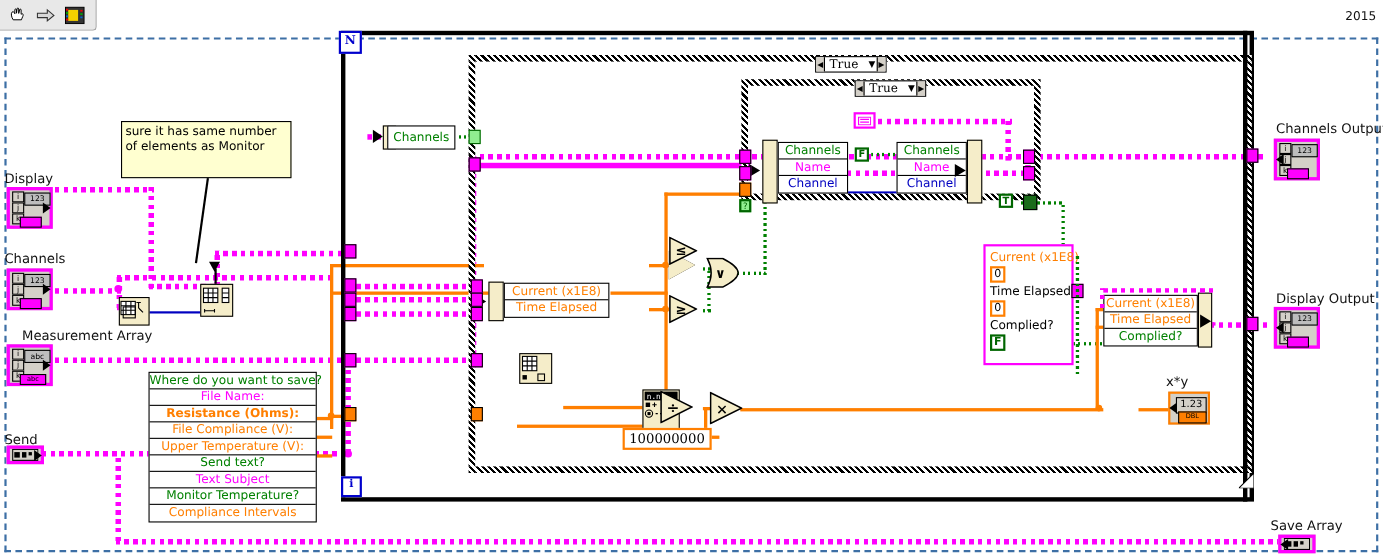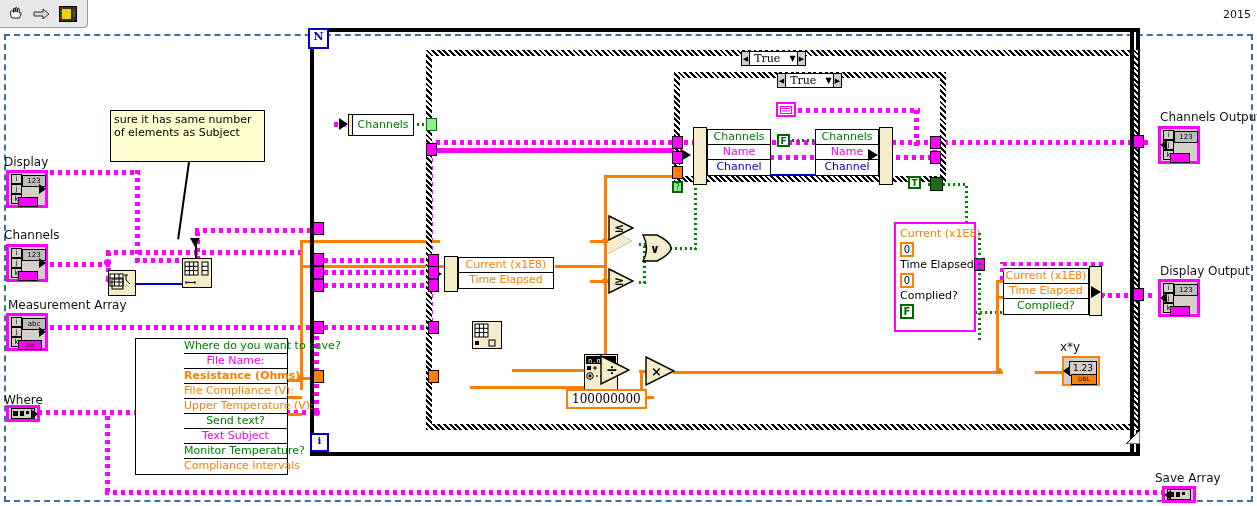--- a/index.html
+++ b/index.html
@@ -242,21 +242,21 @@
   <span class="ar">◀</span>
   <span class="txt">True</span>
   <span class="dn">▼</span>
   <span class="ar2">▶</span>
 </div>
 
 <div class="abs" style="left:1130px;top:28px;width:4px;height:428px;background:#000;"></div>
 
 <div id="comment" class="abs">
   <div>sure it has same number</div>
-  <div>of elements as Subject</div>
+  <div>of elements as Monitor</div>
 </div>
 
 <div class="abs" style="left:188px;top:162px;width:2px;height:78px;background:#000;transform:rotate(8deg);transform-origin:top;"></div>
 <div class="abs" style="left:190px;top:238px;width:0;height:0;border-left:5px solid transparent;border-right:5px solid transparent;border-top:9px solid #000;"></div>
 
 <div class="abs lbl" style="left:4px;top:155px;">Display</div>
 <div class="abs term" style="left:6px;top:170px;width:42px;height:38px;">
   <div class="term-inner">
     <div class="idx" style="top:1px;">i</div>
     <div class="idx" style="top:11px;">j</div>
@@ -272,33 +272,33 @@
   <div class="term-inner">
     <div class="idx" style="top:1px;">i</div>
       <div class="idx" style="top:11px;">j</div>
       <div class="idx" style="top:21px;">k</div>
     <div class="numbox">123</div>
     <div class="dtype" style="left:9px;bottom:-2px;width:18px;height:8px;"></div>
     <div class="arrowR"></div>
   </div>
 </div>
 
-<div class="abs lbl" style="left:8px;top:298px;">Measurement Array</div>
+<div class="abs lbl" style="left:20px;top:298px;">Measurement Array</div>
 <div class="abs term" style="left:6px;top:313px;width:42px;height:38px;">
   <div class="term-inner">
     <div class="idx" style="top:1px;">i</div>
       <div class="idx" style="top:11px;">j</div>
       <div class="idx" style="top:21px;">k</div>
     <div class="numbox">abc</div>
     <div class="dtype" style="left:9px;bottom:-2px;width:22px;height:8px;">abc</div>
     <div class="arrowR"></div>
   </div>
 </div>
 
-<div class="abs lbl" style="left:4px;top:393px;">Where</div>
+<div class="abs lbl" style="left:4px;top:393px;">Send</div>
 <div class="abs boolterm" style="left:6px;top:405px;width:34px;height:17px;">
   <svg width="24" height="11" viewBox="0 0 24 11">
     <rect x="0.5" y="0.5" width="23" height="10" fill="#d4d0c8" stroke="#000"></rect>
     <rect x="2" y="3" width="5" height="5" fill="#000"></rect>
     <rect x="9" y="3" width="4" height="5" fill="#000"></rect>
     <rect x="15" y="3" width="3" height="3" fill="#000"></rect>
   </svg>
   <div class="arrowR"></div>
 </div>
 
@@ -322,21 +322,21 @@
     <line x1="6.3" y1="3" x2="6.3" y2="16" stroke="#000"></line>
       <line x1="10.6" y1="3" x2="10.6" y2="16" stroke="#000"></line>
     <rect x="19" y="3" width="6" height="13" fill="#fff" stroke="#000"></rect>
     <line x1="19" y1="7.3" x2="25" y2="7.3" stroke="#000"></line>
       <line x1="19" y1="11.6" x2="25" y2="11.6" stroke="#000"></line>
     <path d="M3 22 L3 25 M3 23.5 L12 23.5 M12 22 L12 25" stroke="#000" fill="none"></path>
   </svg>
 </div>
 <div class="abs" style="left:195px;top:244px;width:2px;height:14px;background:#000;"></div>
 
-<div class="abs clustbl" id="save-cluster" style="left:135px;top:338px;width:153px;padding-left:48px;">
+<div class="abs clustbl" id="save-cluster" style="left:135px;top:338px;width:153px;">
     <div style="color: rgb(0, 128, 0);">Where do you want to save?</div>
     <div style="color: rgb(255, 0, 255);">File Name:</div>
     <div style="color: rgb(255, 127, 0); font-weight: bold;">Resistance (Ohms):</div>
     <div style="color: rgb(255, 127, 0);">File Compliance (V):</div>
     <div style="color: rgb(255, 127, 0);">Upper Temperature (V):</div>
     <div style="color: rgb(0, 128, 0);">Send text?</div>
     <div style="color: rgb(255, 0, 255);">Text Subject</div>
     <div style="color: rgb(0, 128, 0); text-align: center;">Monitor Temperature?</div>
     <div style="color: rgb(255, 127, 0);">Compliance Intervals</div>
   </div>

